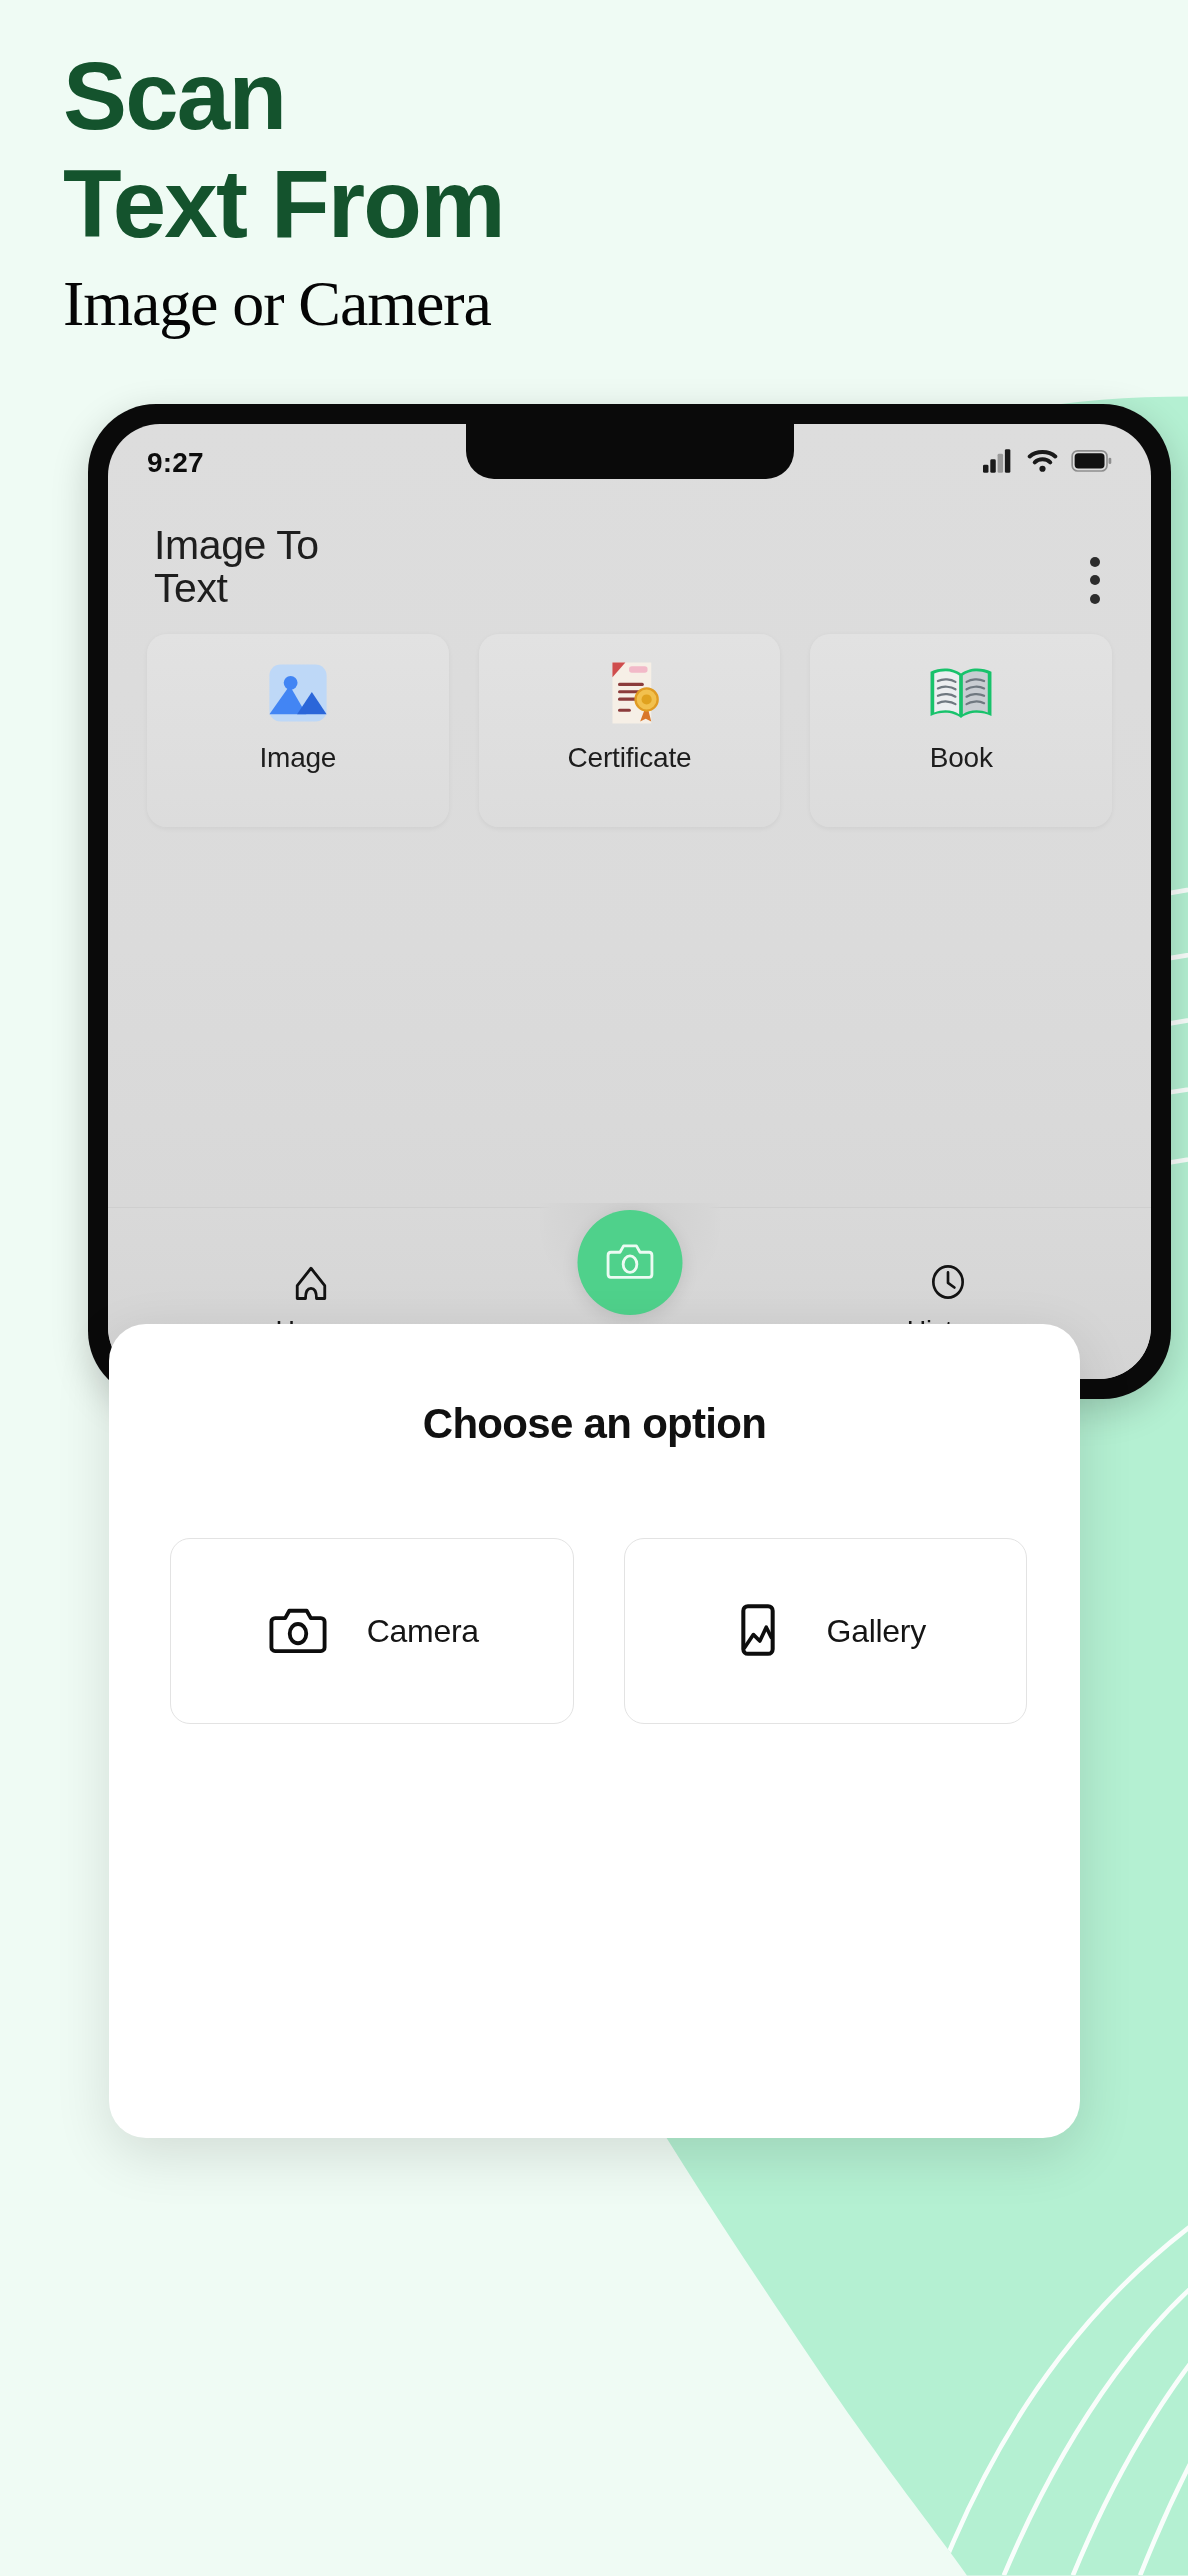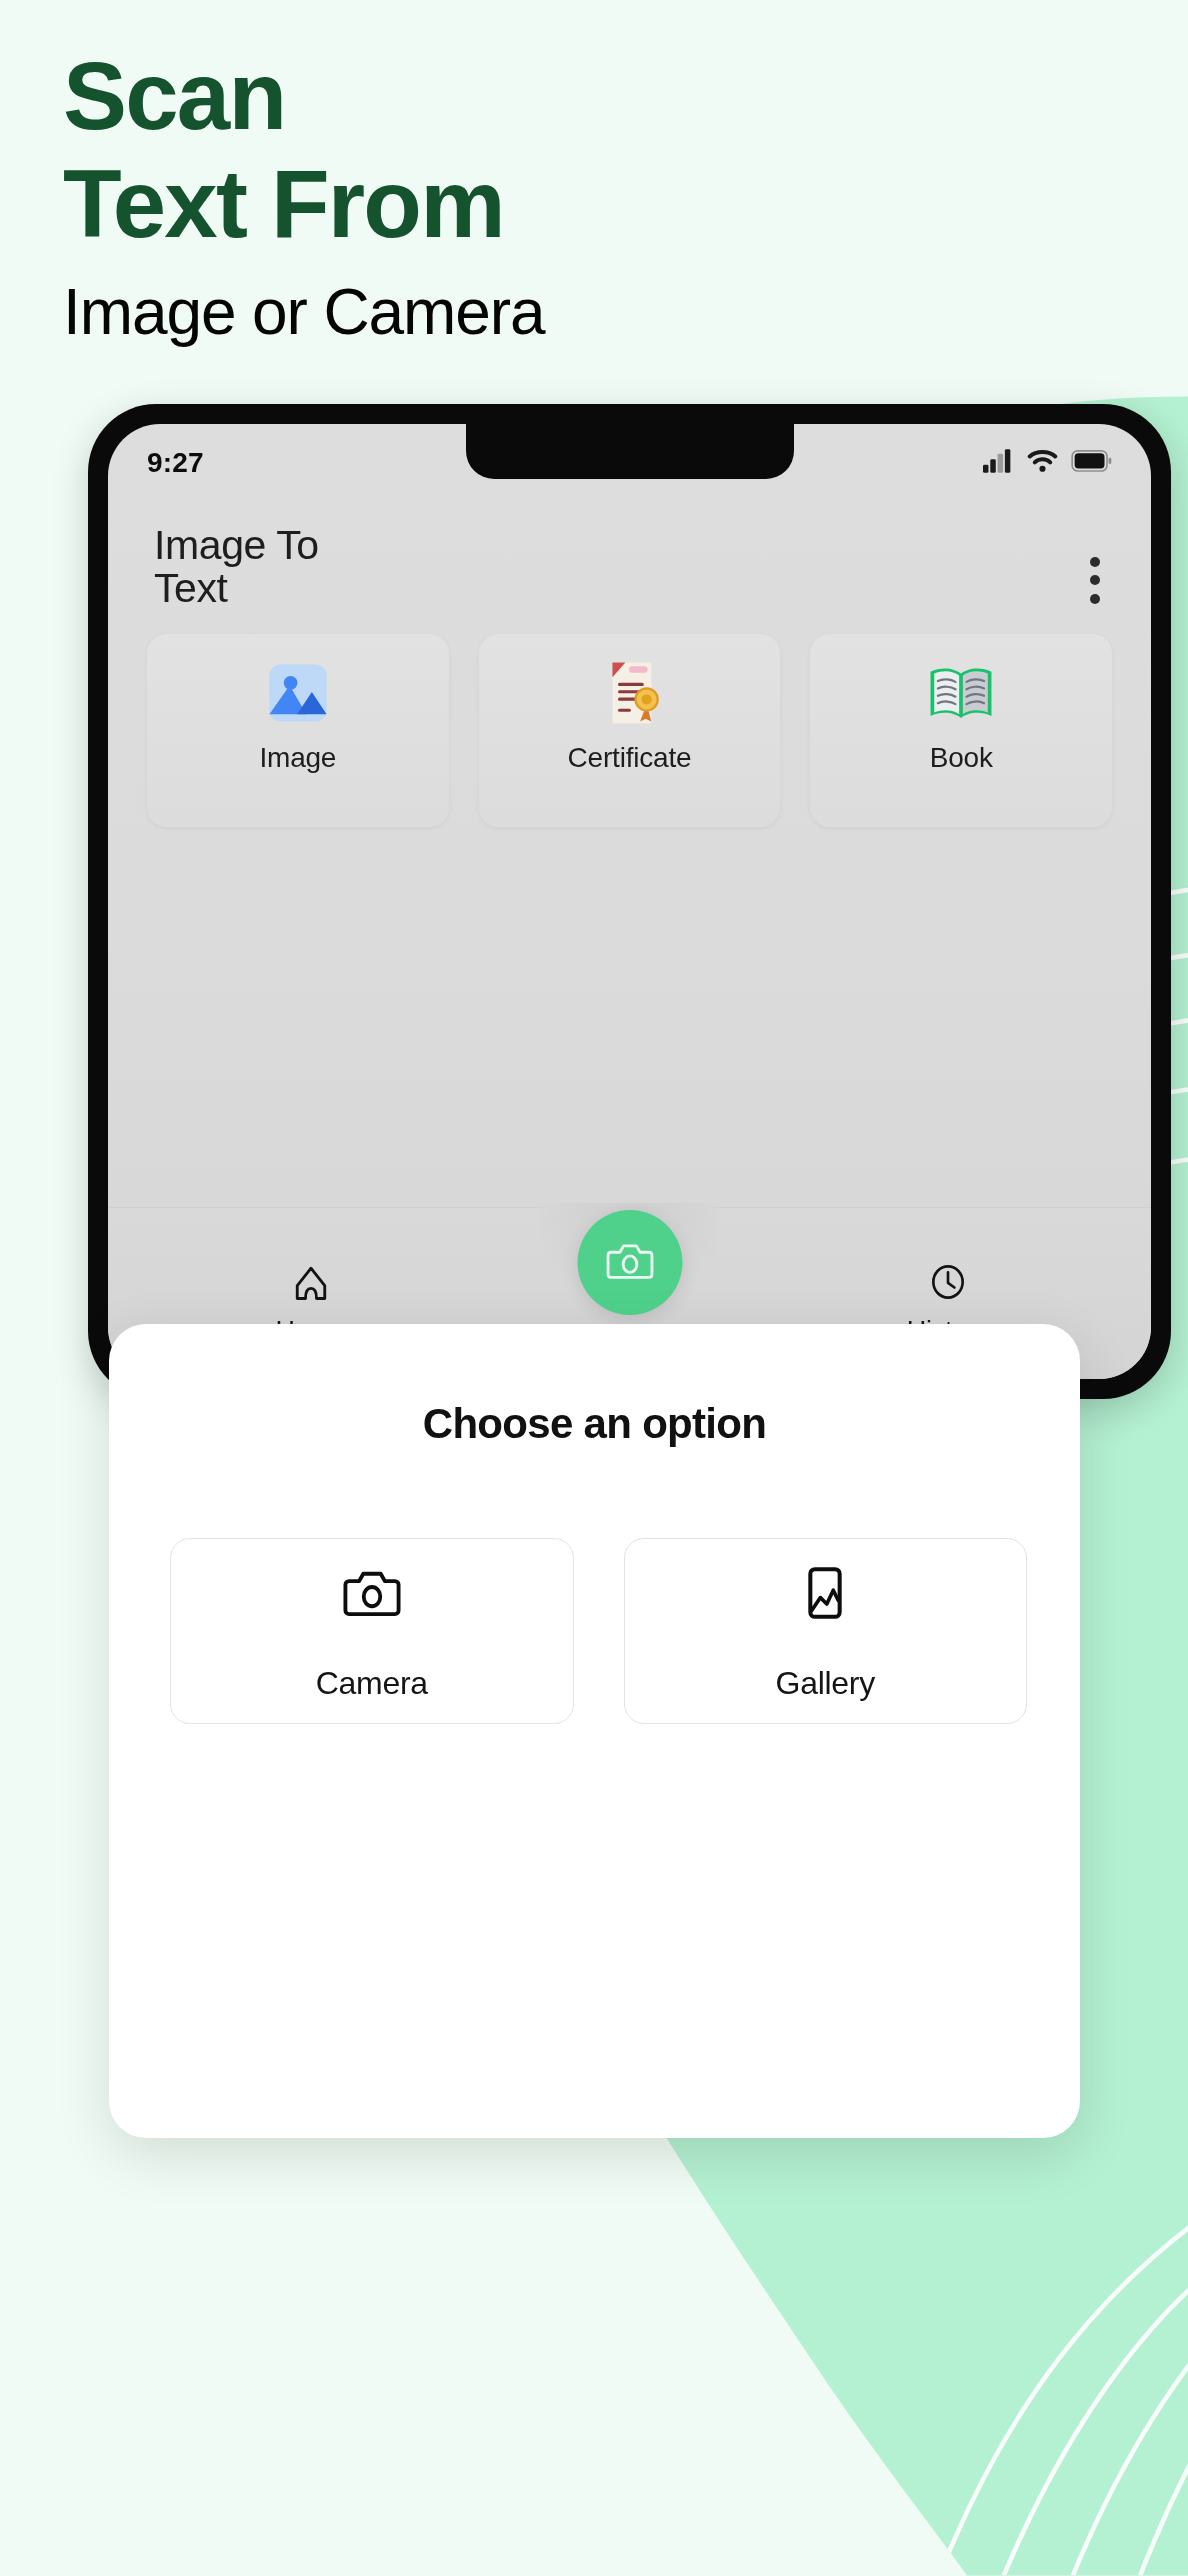--- a/index.html
+++ b/index.html
@@ -34,27 +34,27 @@
   .hl-big {
     font-size: 96px;
     line-height: 1.12;
     font-weight: 800;
     letter-spacing: -1.8px;
     color: #14532d;
     font-family: "Liberation Sans", sans-serif;
     white-space: pre;
   }
   .hl-sub {
-    margin-top: 20px;
+    margin-top: 12px;
     font-size: 64px;
     line-height: 1.1;
     font-weight: 400;
     letter-spacing: -1.1px;
     color: #050505;
-    font-family: Liberation Sans, sans-serif;
+    font-family: Liberation Serif, serif;
     white-space: pre;
   }
 
   
   #phone {
     position: absolute;
     left: 88px;
     top: 404px;
     width: 1083px;
     height: 995px;
@@ -268,21 +268,21 @@
     gap: 42px;
     margin-top: 90px;
   }
   .opt-card {
     flex: 1;
     height: 184px;
     border: 1.5px solid #e3e3e3;
     border-radius: 20px;
     background: #ffffff;
     display: flex;
-    flex-direction: column;
+    flex-direction: row;
     align-items: center;
     justify-content: center;
     gap: 36px;
     margin-left: 8px;
   }
   .opt-label {
     font-size: 32px;
     color: #151515;
     letter-spacing: -0.3px;
   }

